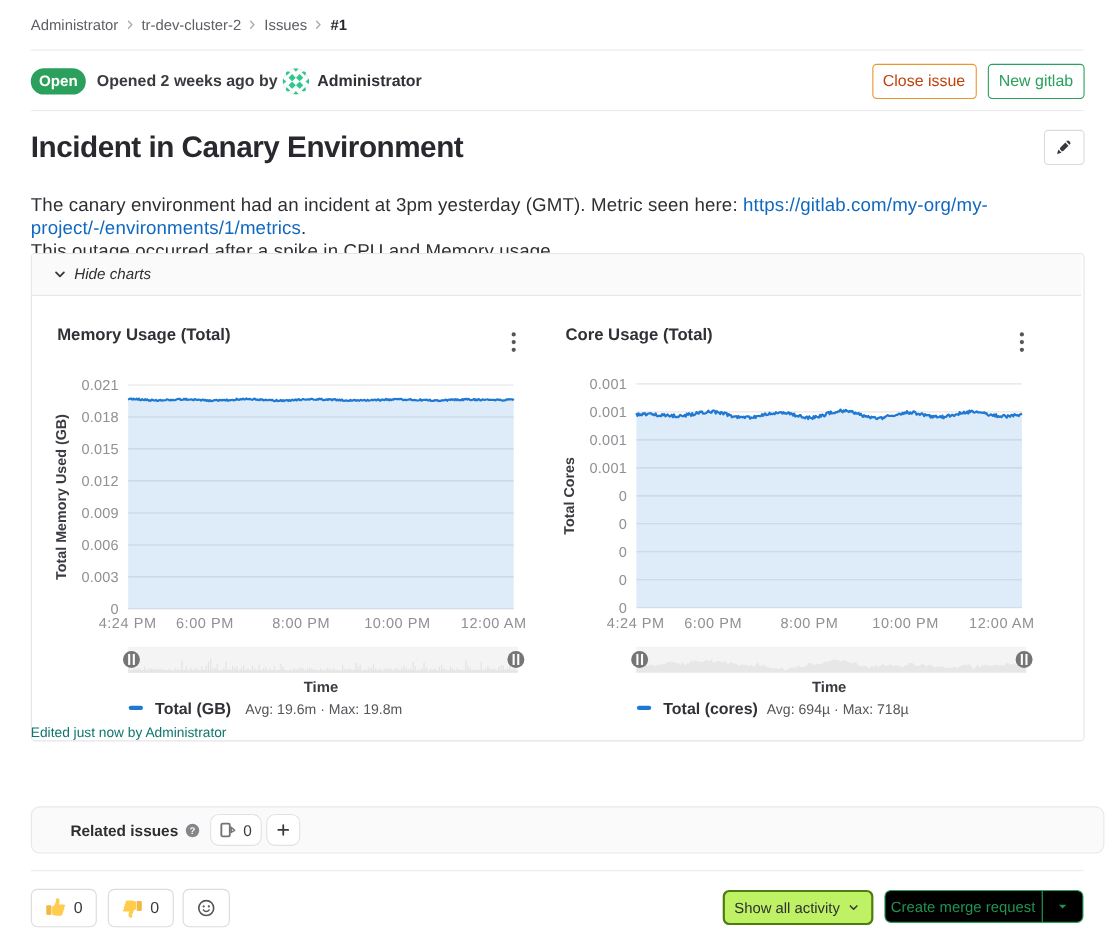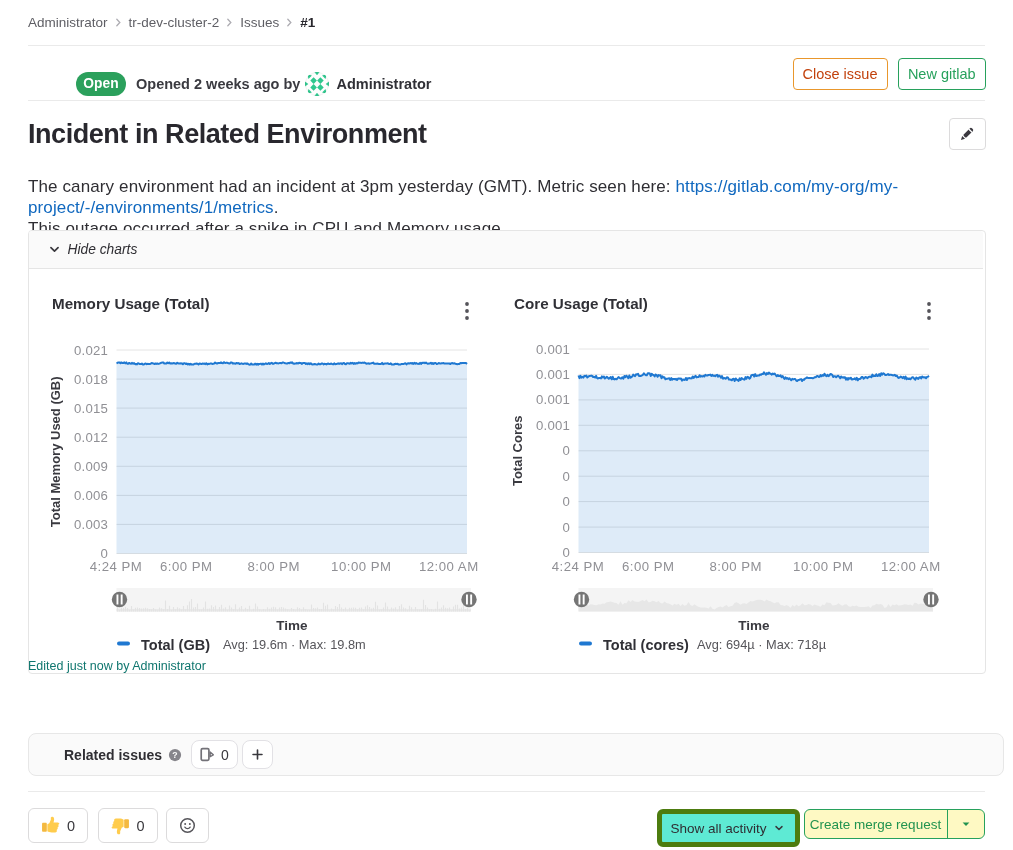--- a/index.html
+++ b/index.html
@@ -17,21 +17,21 @@
 <svg width="15" height="15" viewBox="0 0 16 16" style="margin:0 3px">
       <path d="M6.2 4.6 9.4 8l-3.2 3.4" fill="none" stroke="#adacb2" stroke-width="1.4" stroke-linecap="round"></path>
     </svg>
 <span>Issues</span>
 <svg width="15" height="15" viewBox="0 0 16 16" style="margin:0 3px">
       <path d="M6.2 4.6 9.4 8l-3.2 3.4" fill="none" stroke="#adacb2" stroke-width="1.4" stroke-linecap="round"></path>
     </svg>
 <span style="color:#28272d;font-weight:bold;">#1</span>
 </div>
 <div class="abs" style="left:28px;top:44.5px;width:957px;height:0;border-top:1px solid #eaeaea;"></div>
-<div class="abs row" style="left:28px;top:71px;height:25px;margin-left:48px;">
+<div class="abs row" style="left:28px;top:61px;height:25px;">
 <span style="display:inline-flex;align-items:center;justify-content:center;width:50px;height:24px;border-radius:12px;background:#2ba05c;color:#fff;font-size:13.8px;font-weight:bold;">Open</span>
 <span style="margin-left:10px;font-size:14.5px;color:#3a3a40;font-weight:bold;">Opened 2 weeks ago by</span>
 <span style="margin-left:5px;display:inline-block;width:24px;height:24px;">
 <svg width="24" height="24" viewBox="0 0 24 24">
         <defs>
           <clipPath id="avc">
             <circle cx="12" cy="12" r="12"></circle>
           </clipPath>
         </defs>
 <g clip-path="url(#avc)">
@@ -52,21 +52,21 @@
 <path d="M21.7 21.7 17.1 20.5 20.5 17.1Z"></path>
 </g>
         </g>
 <circle cx="12" cy="12" r="11.6" fill="none" stroke="rgba(0,0,0,0.07)" stroke-width="0.8"></circle>
 </svg></span>
 <span style="margin-left:7px;font-size:14.5px;font-weight:bold;color:#303036;">Administrator</span>
 </div>
 <a class="abs row" style="left:792.5px;top:57.5px;width:93px;height:30px;border:1px solid #e9972c;border-radius:4px;justify-content:center;font-size:14.5px;color:#c2410c;text-decoration:none;">Close issue</a>
 <a class="abs row" style="left:897.5px;top:57.5px;width:86.5px;height:30px;border:1px solid #27a15c;border-radius:4px;justify-content:center;font-size:14.5px;color:#27a15c;text-decoration:none;">New gitlab</a>
 <div class="abs" style="left:28px;top:100px;width:957px;height:0;border-top:1px solid #eaeaea;"></div>
-<div class="abs" style="left:28px;top:119px;font-size:27px;font-weight:bold;color:#29282e;letter-spacing:-0.45px;">Incident in Related Environment</div>
+<div class="abs" style="left:28px;top:119px;font-size:27px;font-weight:bold;color:#29282e;letter-spacing:-0.45px;">Incident in Canary Environment</div>
 <div class="abs row" style="left:948.5px;top:117.5px;width:35px;height:30px;border:1px solid #dcdbdc;border-radius:4px;justify-content:center;">
 <svg width="18" height="18" viewBox="0 0 16 16" style="margin-top:1px">
       <g fill="#3a383f" transform="rotate(45 8 8)">
         <rect x="6.2" y="1.3" width="3.6" height="10" rx="1.3"></rect>
         <rect x="5.9" y="3.2" width="4.2" height="1.15" fill="#ffffff"></rect>
         <path d="M6.2 12.3h3.6L8 15.6Z"></path>
       </g>
     </svg>
 </div>
 <div class="abs" style="left:28px;top:176px;width:960px;font-size:17px;line-height:21px;color:#2f2e33;letter-spacing:0.12px;">The canary environment had an incident at 3pm yesterday (GMT). Metric seen here: <span style="color:#1068bf;">https://gitlab.com/my-org/my-project/-/environments/1/metrics</span>.<br>This outage occurred after a spike in CPU and Memory usage.</div>
@@ -201,25 +201,25 @@
     <span style="margin-left:7px;font-size:14.5px;color:#39383d;">0</span>
   </div>
 <div class="abs row" style="left:166px;top:808px;width:41px;height:33px;border:1px solid #dcdbdc;border-radius:6px;background:#fff;justify-content:center;">
 <svg width="17" height="17" viewBox="0 0 16 16">
       <circle cx="8" cy="8" r="6.4" fill="none" stroke="#56555a" stroke-width="1.4"></circle>
       <circle cx="5.8" cy="6.6" r="0.9" fill="#56555a"></circle>
       <circle cx="10.2" cy="6.6" r="0.9" fill="#56555a"></circle>
       <path d="M5.5 9.5c.6.9 1.5 1.4 2.5 1.4s1.9-.5 2.5-1.4" fill="none" stroke="#56555a" stroke-width="1.2" stroke-linecap="round"></path>
     </svg>
 </div>
-<div class="abs row" style="left:656.5px;top:809px;height:28px;padding:0 9px;border:5px solid #4d7c0f;border-radius:6px;background:#5eead4;">
+<div class="abs row" style="left:656.5px;top:809px;height:28px;padding:0 9px;border:2px solid #4d7c0f;border-radius:6px;background:#bef264;">
 <span style="font-size:13.5px;color:#2f2e33;">Show all activity</span>
 <svg width="14" height="14" viewBox="0 0 16 16" style="margin-left:5px;">
       <path d="M4.6 6.4 8 9.8l3.4-3.4" fill="none" stroke="#39383d" stroke-width="1.7" stroke-linecap="round" stroke-linejoin="round"></path>
     </svg>
 </div>
-<div class="abs row" style="left:803.5px;top:809px;height:28px;border:1px solid #27a15c;border-radius:6px;background:#fef9c3;">
+<div class="abs row" style="left:803.5px;top:809px;height:28px;border:1px solid #27a15c;border-radius:6px;background:#000000;">
 <span class="row" style="height:28px;width:142px;font-size:13.5px;color:#219350;justify-content:center;">Create merge request</span>
 <span class="row" style="height:28px;width:36px;border-left:1px solid #27a15c;justify-content:center;">
 <svg width="12" height="12" viewBox="0 0 16 16">
         <path d="M3.5 6 8 10.5 12.5 6z" fill="#219350"></path>
       </svg>
 </span>
 </div>
 </body></html>

